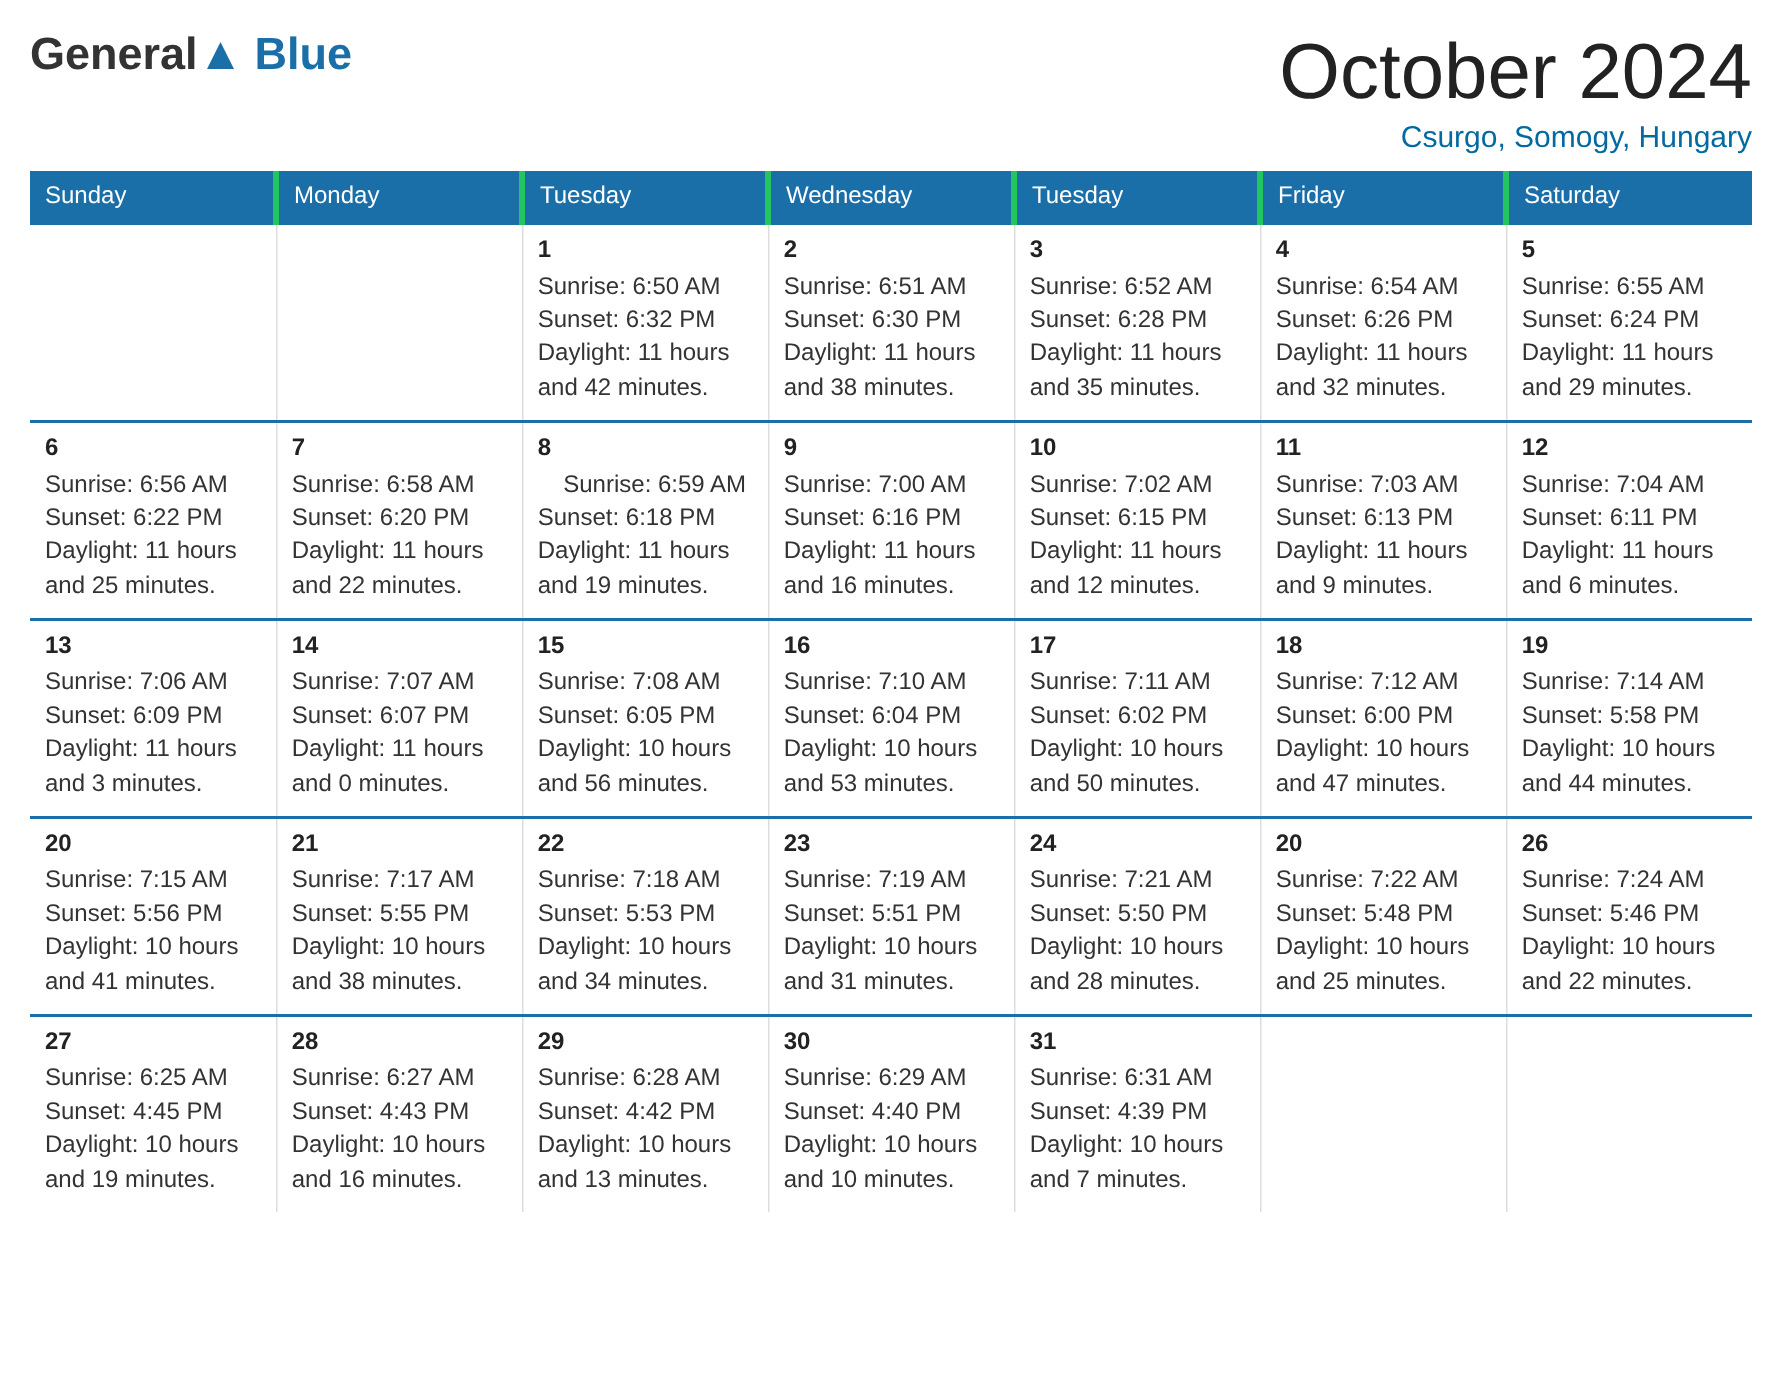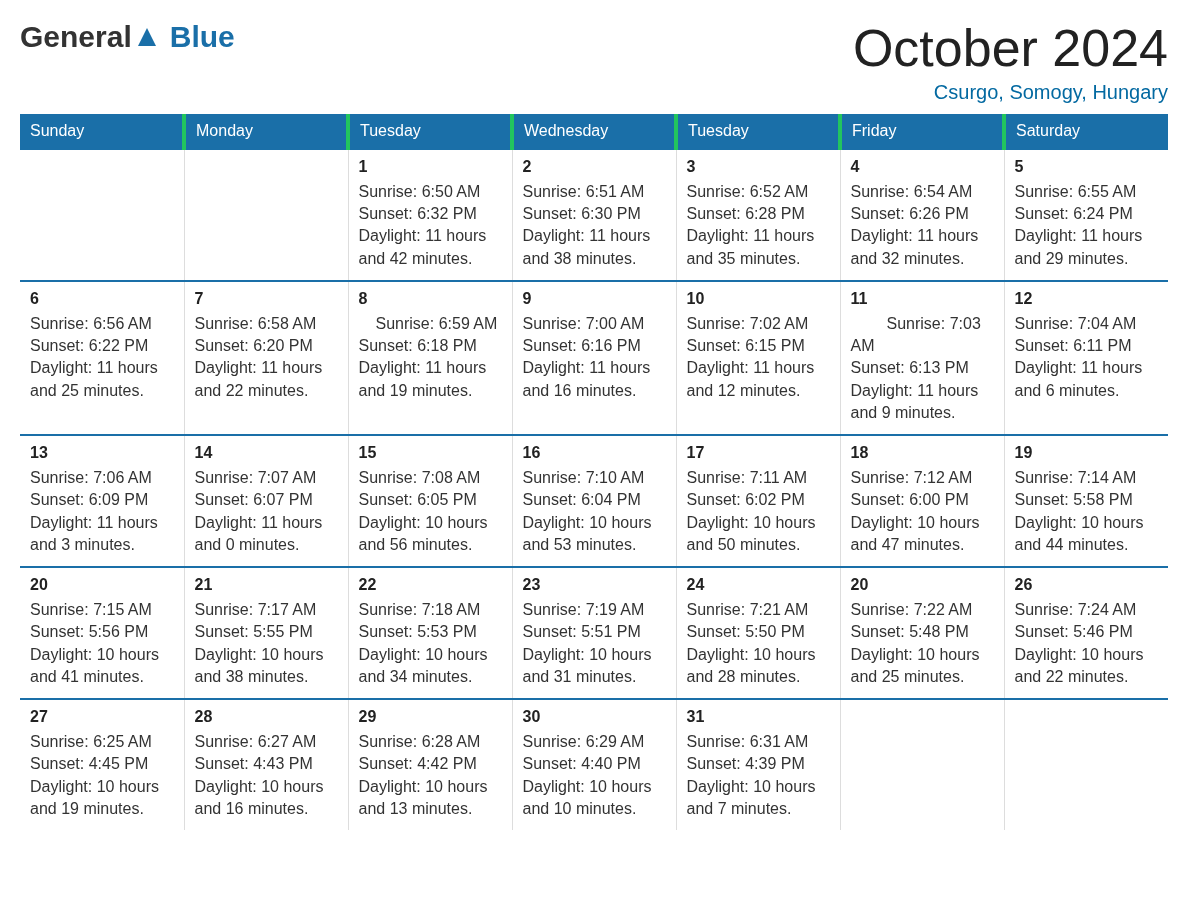--- a/index.html
+++ b/index.html
@@ -184,21 +184,21 @@
 Daylight: 11 hours
 and 19 minutes.</span></td>
         <td><span class="day-number">9</span><span class="day-info" style="white-space: pre-line;">Sunrise: 7:00 AM
 Sunset: 6:16 PM
 Daylight: 11 hours
 and 16 minutes.</span></td>
         <td><span class="day-number">10</span><span class="day-info" style="white-space: pre-line;">Sunrise: 7:02 AM
 Sunset: 6:15 PM
 Daylight: 11 hours
 and 12 minutes.</span></td>
-        <td><span class="day-number">11</span><span class="day-info" style="white-space: pre-line; margin-left: 36px;">Sunrise: 7:03 AM
+        <td><span class="day-number">11</span><span class="day-info" style="white-space: pre-line;">Sunrise: 7:03 AM
 Sunset: 6:13 PM
 Daylight: 11 hours
 and 9 minutes.</span></td>
         <td><span class="day-number">12</span><span class="day-info" style="white-space: pre-line;">Sunrise: 7:04 AM
 Sunset: 6:11 PM
 Daylight: 11 hours
 and 6 minutes.</span></td>
       </tr>
       <tr>
         <td><span class="day-number">13</span><span class="day-info" style="white-space: pre-line; margin-top: 16px;">Sunrise: 7:06 AM

